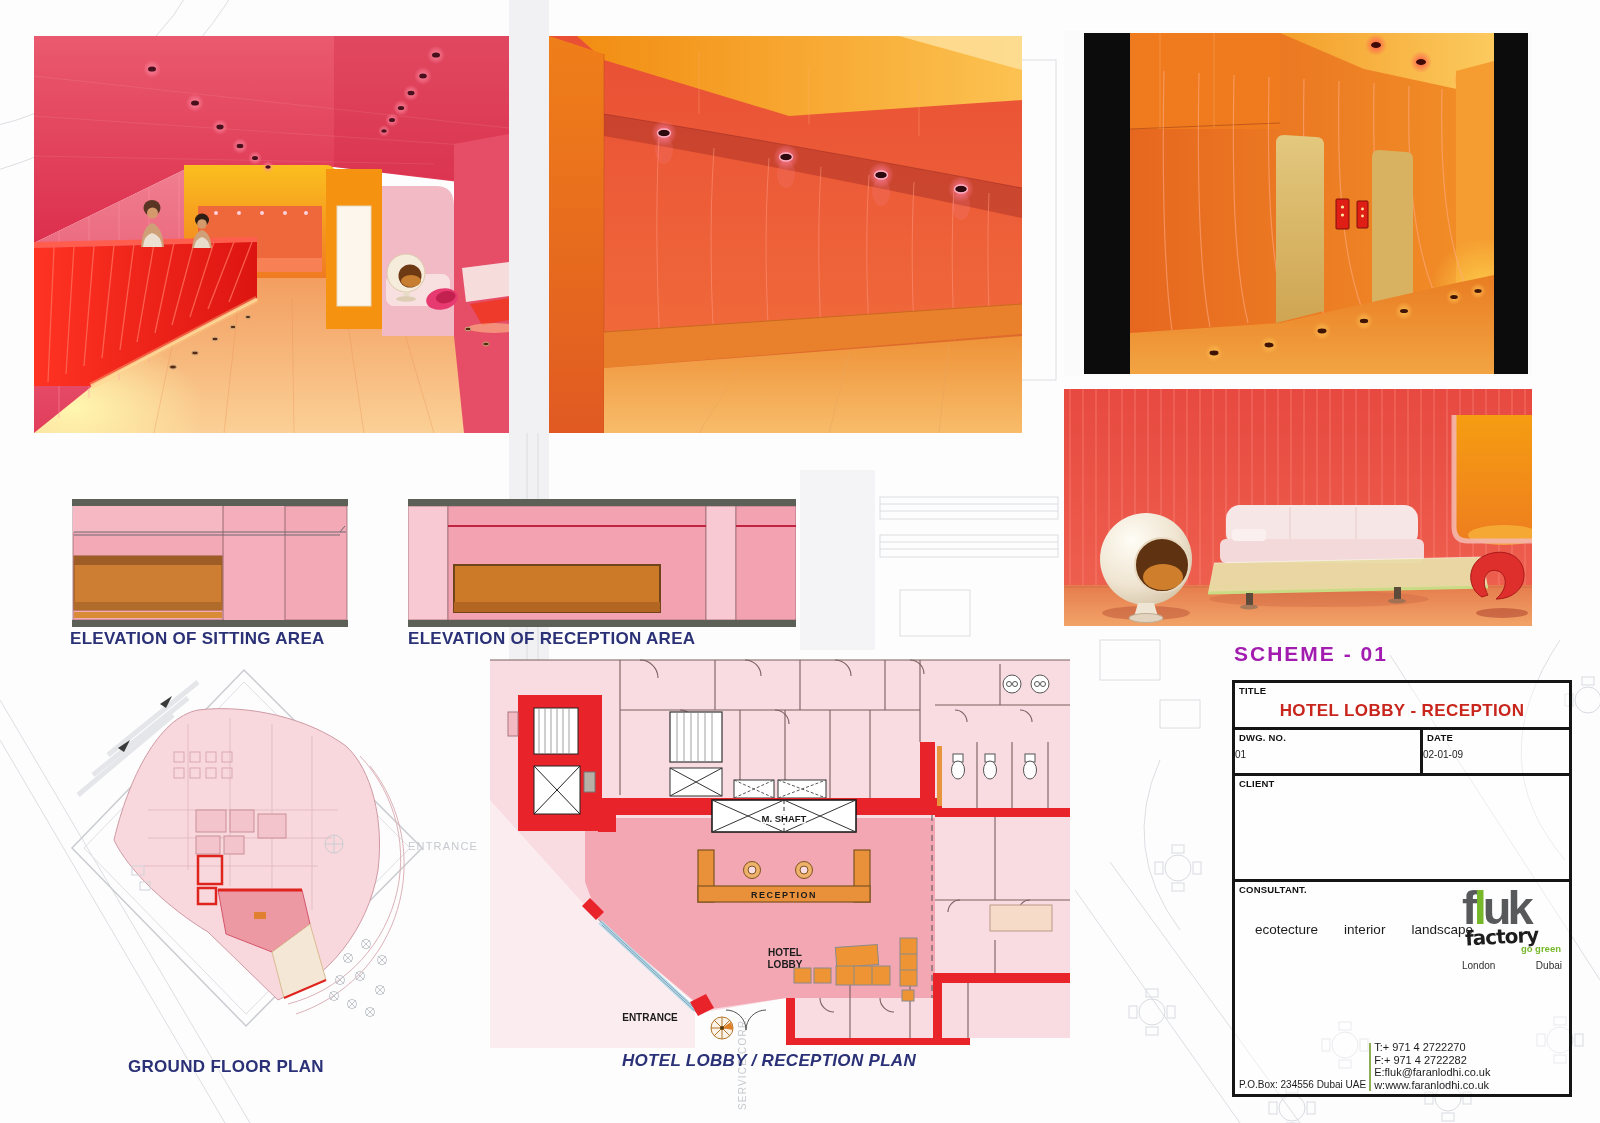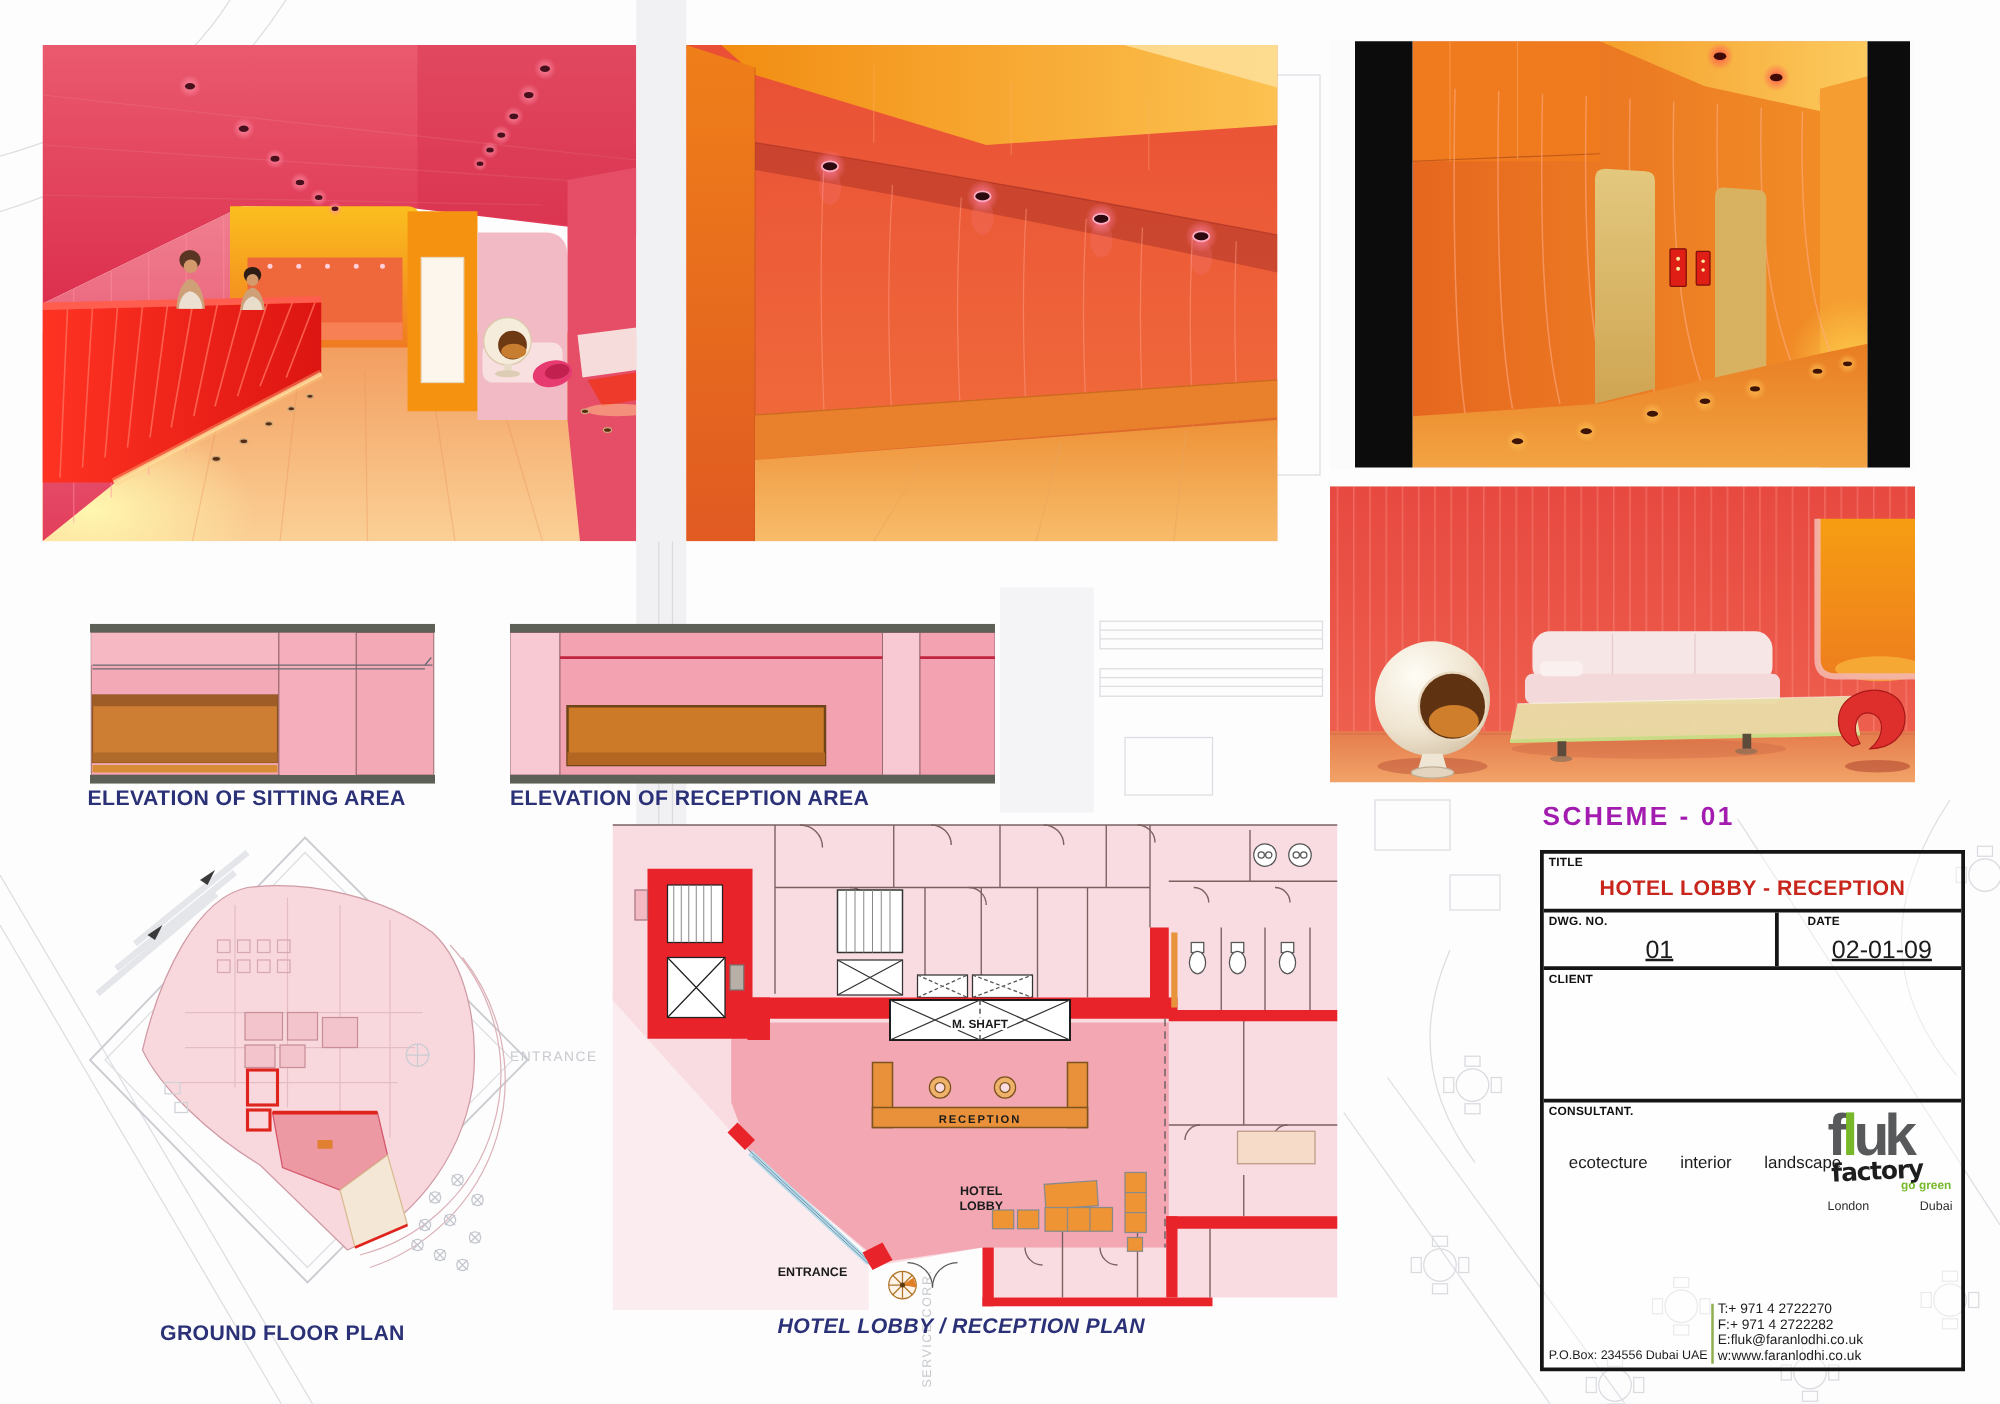--- a/index.html
+++ b/index.html
@@ -14,24 +14,24 @@
   #scheme { position:absolute; left:1234px; top:642px; font-size:21px; font-weight:bold; color:#a21caf; letter-spacing:2px; }
 
   
   #titleblock { position:absolute; left:1232px; top:680px; width:340px; height:417px;
     border:3px solid #151515; display:flex; flex-direction:column; background:rgba(255,255,255,.45); }
   .tb-row { position:relative; border-bottom:3px solid #151515; }
   .tb-row:last-child { border-bottom:none; flex:1; }
   .tb-label { position:absolute; top:2px; left:4px; font-size:9.5px; font-weight:bold; color:#101010; letter-spacing:.2px; }
   .tb-title { height:47px; }
   .tb-title-text { text-align:center; margin-top:18px; font-size:17px; font-weight:bold; color:#c8251c; letter-spacing:.4px; }
-  .tb-meta { height:46px; display:flex;gap:19px; }
+  .tb-meta { height:46px; display:flex; }
   .tb-cell { position:relative; flex:1; }
   .tb-cell.dwg { border-right:3px solid #151515; flex:0 0 188px; }
-  .tb-val { text-align:center; margin-top:19px; font-size:20px; color:#1c1c1c;text-decoration:underline; }
+  .tb-val { margin-top:19px; font-size:10px; color:#1c1c1c; }
   .tb-client { height:106px; }
   .hydra { position:absolute; left:22px; top:22px; }
   .hydra-name { font-size:45px; color:#c94a3d; letter-spacing:1px; line-height:1; }
   .hydra-sub { font-size:17px; color:#9ba1a8; margin-top:-8px; margin-left:64px; letter-spacing:.4px; }
   .tb-consultant { height:114px; }
   .disciplines { position:absolute; left:20px; top:40px; width:218px; display:flex; justify-content:space-between; font-size:13.5px; color:#1c1c1c; }
   .contact { position:absolute; left:4px; bottom:3px; display:flex; align-items:flex-end; }
   .pobox { font-size:10px; color:#1c1c1c; white-space:nowrap; padding-bottom:1px; }
   .vline { width:2px; background:#8fae52; height:48px; margin:0 3px; }
   .contact-lines { font-size:11px; color:#1c1c1c; line-height:12.5px; white-space:nowrap; }

